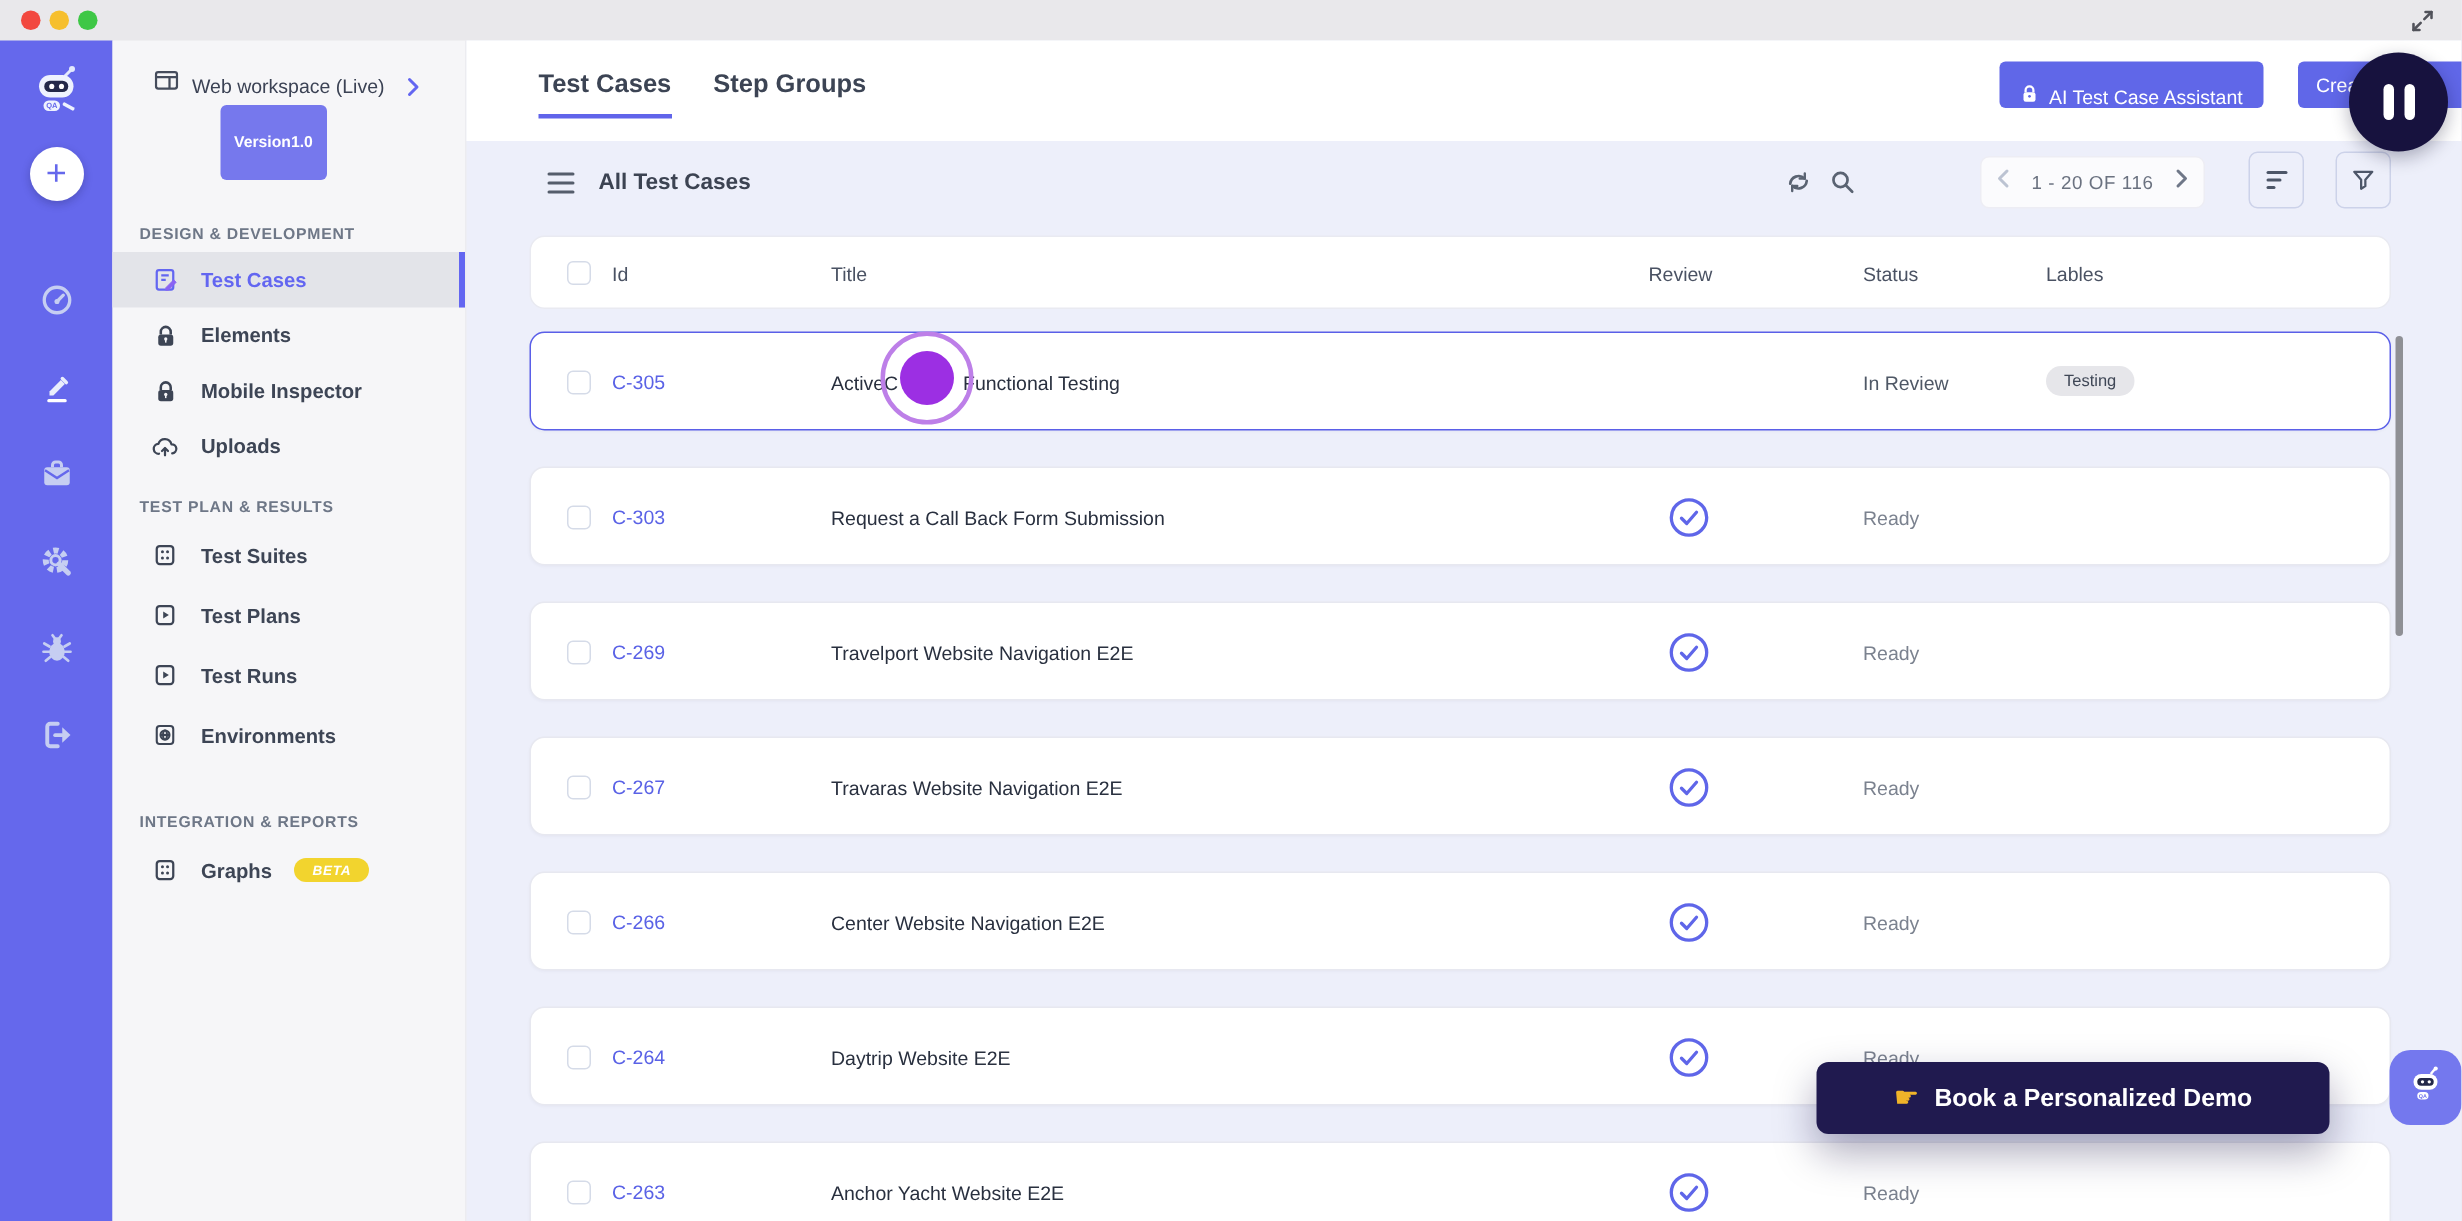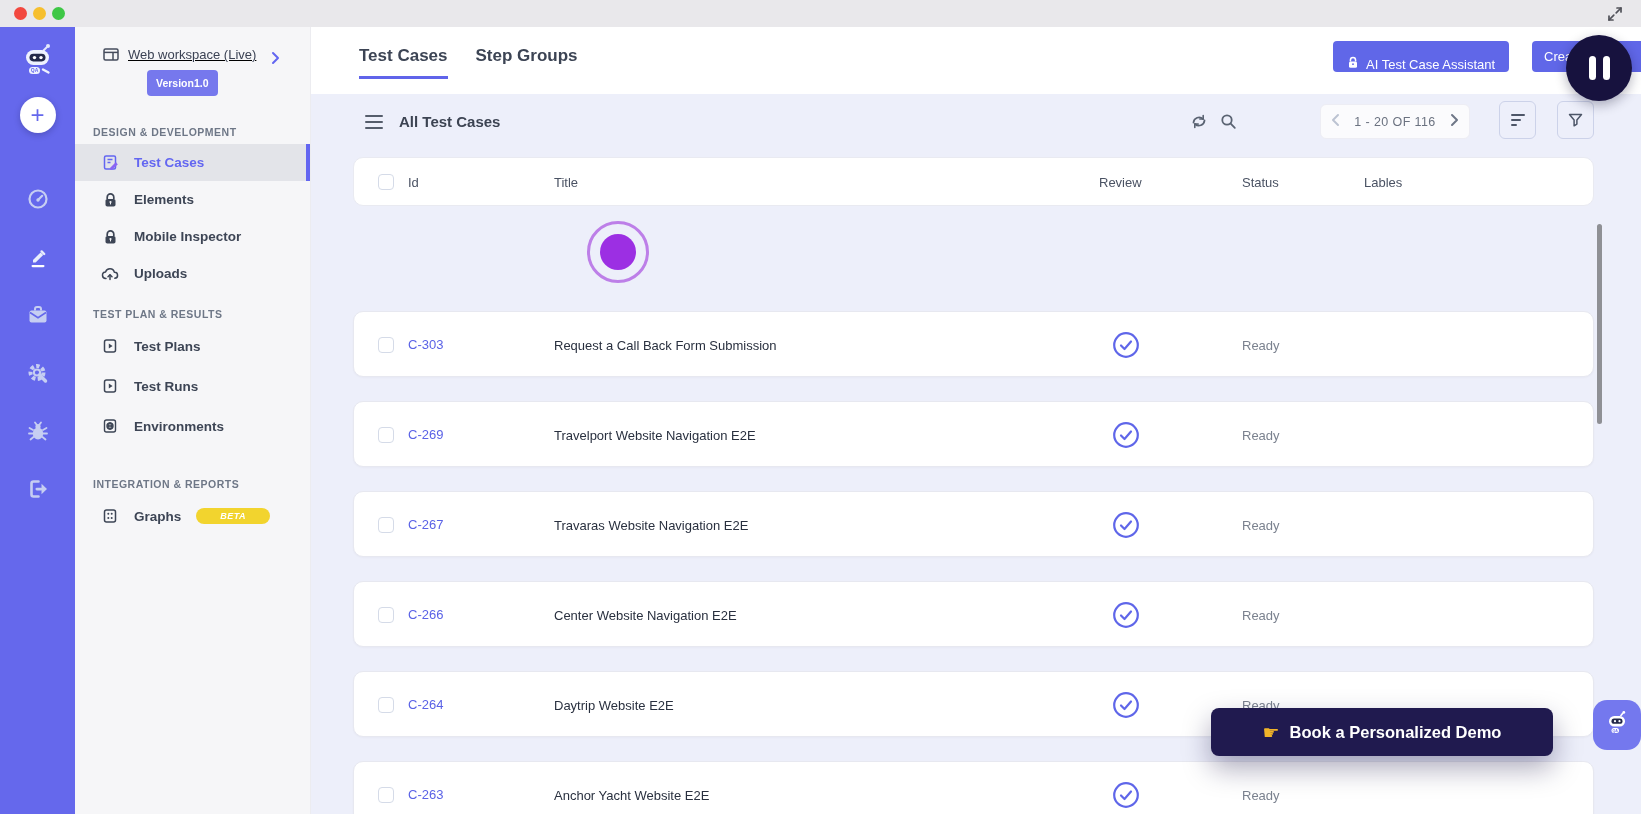--- a/index.html
+++ b/index.html
@@ -15,34 +15,34 @@
   
   .rail { position:absolute; left:0; top:27px; width:75px; height:787px; background:#6568ec; display:flex; flex-direction:column; align-items:center; }
   .rail-logo { margin-top:14px; }
   .rail-plus { margin-top:10px; width:36px; height:36px; border-radius:50%; background:#ffffff; color:#6568ec; font-size:24px; font-weight:400; display:flex; align-items:center; justify-content:center; box-shadow:0 2px 6px rgba(20,20,60,.25); cursor:pointer; }
   .rail-ic { width:36px; height:36px; display:flex; align-items:center; justify-content:center; cursor:pointer; }
   .rail-ic.g1 { margin-top:48px; } .rail-ic.gap { margin-top:22px; }
 
   
   .sidebar { position:absolute; left:75px; top:27px; width:236px; height:787px; background:#f6f6f8; border-right:1px solid #ececf0; }
   .ws { position:relative; padding:20px 0 0 28px; }
-  .ws-row { display:flex; align-items:flex-start; gap:9px;text-decoration:underline; }
+  .ws-row { display:flex; align-items:flex-end; gap:9px; }
   .ws-label { font-size:13px; color:#3b4254; }
   .ws-chev { position:absolute; right:30px; top:24px; }
-  .ws-badge { display:inline-block; margin:5px 0 0 44px; background:#7678ed; color:#fff; font-size:10.5px; font-weight:700; padding:7px 9px; border-radius:4px; }
+  .ws-badge { display:inline-block; margin:5px 0 0 44px; background:#7678ed; color:#fff; font-size:10.5px; font-weight:700; padding:19px 9px; border-radius:4px; }
   .sec-title { margin:30px 0 6px 18px; font-size:10.5px; letter-spacing:.5px; color:#6e7787; font-weight:600; }
   .sec-title.s2 { margin-top:16px; } .sec-title.s3 { margin-top:32px; }
   .nav-item { position:relative; height:37px; display:flex; align-items:center; gap:15px; padding-left:26px; cursor:pointer; }
   .s2i .nav-item { height:40px; }
   .nav-item .nicon { width:18px; display:flex; justify-content:center; }
   .nav-item .nlabel { font-size:13.5px; font-weight:600; color:#3d4555; }
   .nav-item.active { background:#e3e4e9; }
   .nav-item.active::after { content:""; position:absolute; right:0; top:0; width:4px; height:100%; background:#6366f1; }
   .nav-item.active .nlabel { color:#6366f1; }
-  .beta { background:#f2d42e; color:#fff; font-size:9px; font-weight:700; font-style:italic; padding:3px 24px; border-radius:9px; letter-spacing:.5px; }
+  .beta { background:#f2d42e; color:#fff; font-size:9px; font-weight:700; font-style:italic; padding:3px 12px; border-radius:9px; letter-spacing:.5px; }
 
   
   .main { position:absolute; left:311px; top:27px; width:1330px; height:787px; background:#edeffa; }
   .topband { position:absolute; left:0; top:0; width:1330px; height:67px; background:#ffffff; }
   .tabs { position:absolute; left:48px; top:19px; display:flex; gap:28px; }
   .tab { font-size:17px; font-weight:600; color:#3c4454; padding-bottom:10px; cursor:pointer; }
   .tab.active { border-bottom:3px solid #6064ea; }
   .btn { position:absolute; top:14px; height:31px; border:none; border-radius:4px; background:#6067e8; color:#fff; font-size:13px; font-family:inherit; display:flex; align-items:center; gap:7px; cursor:pointer; }
   .btn.ai { left:1022px; padding:0 14px;align-items:flex-end; }
   .btn.create { left:1221px; width:130px; padding-left:12px; justify-content:flex-start; }
@@ -231,20 +231,32 @@
         </span>
       <span class="nlabel">Uploads</span>
     </div>
 
     <div class="sec-title s2">TEST PLAN &amp; RESULTS</div>
     <div class="s2i">
       <div class="nav-item">
         <span class="nicon">
             <svg width="16" height="16" fill="none" stroke="#3d4555" stroke-width="1.5">
               <rect x="2.5" y="2" width="11" height="12" rx="2"></rect>
+              <circle cx="6.3" cy="5.8" r="1" fill="#3d4555" stroke="none"></circle>
+              <circle cx="9.7" cy="5.8" r="1" fill="#3d4555" stroke="none"></circle>
+              <circle cx="6.3" cy="10" r="1" fill="#3d4555" stroke="none"></circle>
+              <circle cx="9.7" cy="10" r="1" fill="#3d4555" stroke="none"></circle>
+            </svg>
+          </span>
+        <span class="nlabel">Test Suites</span>
+      </div>
+      <div class="nav-item">
+        <span class="nicon">
+            <svg width="16" height="16" fill="none" stroke="#3d4555" stroke-width="1.5">
+              <rect x="2.5" y="2" width="11" height="12" rx="2"></rect>
               <path d="M6.8 5.6v4.8L10.6 8z" fill="#3d4555" stroke="none"></path>
             </svg>
           </span>
         <span class="nlabel">Test Plans</span>
       </div>
       <div class="nav-item">
         <span class="nicon">
             <svg width="16" height="16" fill="none" stroke="#3d4555" stroke-width="1.5">
               <rect x="2.5" y="2" width="11" height="12" rx="2"></rect>
               <path d="M6.8 5.6v4.8L10.6 8z" fill="#3d4555" stroke="none"></path>
@@ -342,20 +354,28 @@
 
     <div class="thead">
       <span class="cb"></span>
       <span class="th" style="left:54px">Id</span>
       <span class="th" style="left:200px">Title</span>
       <span class="th" style="left:745px">Review</span>
       <span class="th" style="left:888px">Status</span>
       <span class="th" style="left:1010px">Lables</span>
     </div>
 
+    <div class="row selected" style="top:194px">
+      <span class="cb"></span>
+      <span class="rid">C-305</span>
+      <span class="rtitle">ActiveC</span>
+      <span class="rtitle2">Functional Testing</span>
+      <span class="rstatus dark">In Review</span>
+      <span class="rbadge">Testing</span>
+    </div>
 
     <div class="row" style="top:284px">
       <span class="cb"></span>
       <span class="rid">C-303</span>
       <span class="rtitle">Request a Call Back Form Submission</span>
       <span class="resic"><svg width="28" height="28" fill="none" stroke="#5f66e9" stroke-width="2.2" stroke-linecap="round" stroke-linejoin="round">
             <circle cx="14" cy="14" r="11.8"></circle>
             <polyline points="9,14.5 12.5,18 19,10.5"></polyline>
           </svg></span>
       <span class="rstatus">Ready</span>

